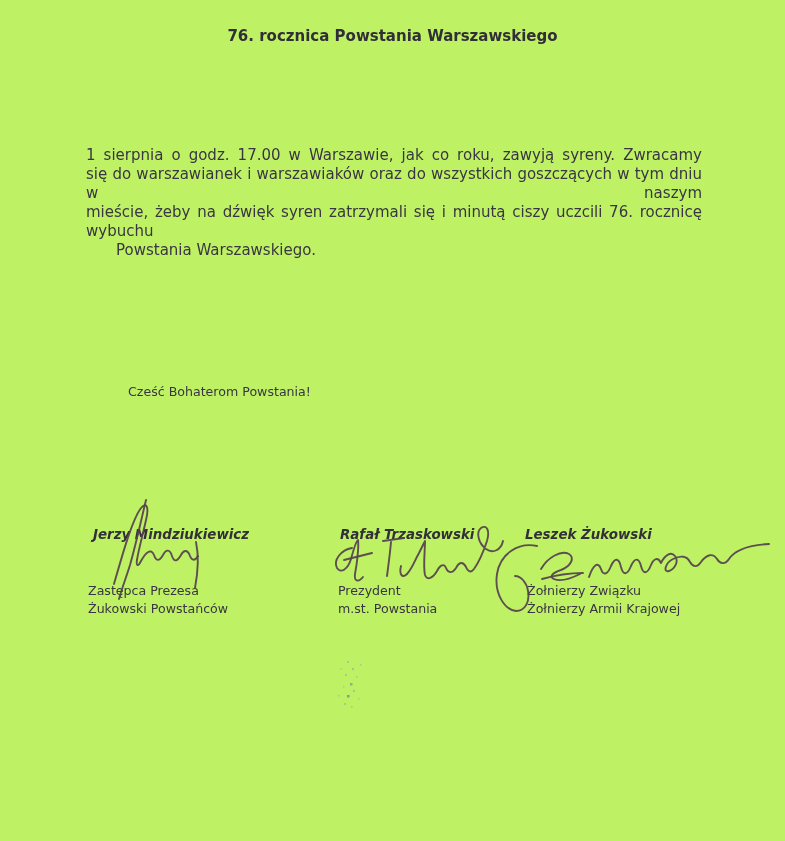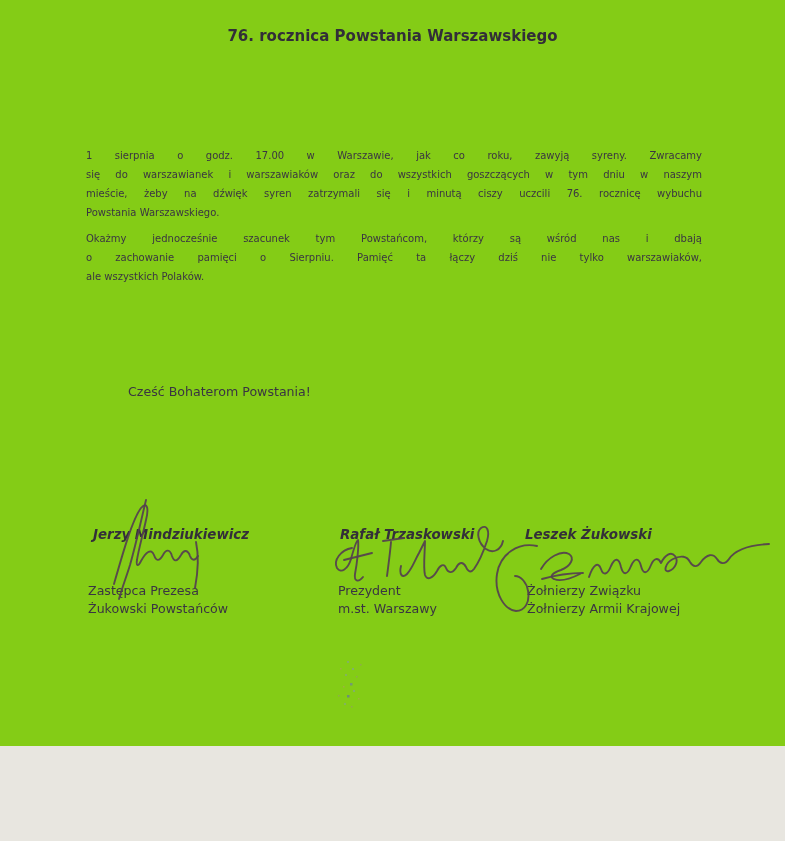--- a/index.html
+++ b/index.html
@@ -2,22 +2,22 @@
 <html><head>
 <meta charset="utf-8">
 <style>
   * { margin: 0; padding: 0; box-sizing: border-box; }
   html, body { background: #e8e6e0; }
   body { font-family: "DejaVu Sans", sans-serif; }
 
   .page {
     position: relative;
     width: 785px;
-    height: 746px;
-    background: #84cc16;
+    height: 841px;
+    background: #bef264;
     color: #3a3542;
     overflow: hidden;
   }
 
   
   .title {
     position: absolute;
     top: 21px;
     left: 0;
     width: 100%;
@@ -27,31 +27,31 @@
     line-height: 30px;
     color: #322e38;
   }
 
   
   .content {
     position: absolute;
     top: 146px;
     left: 86px;
     width: 616px;
-    font-size: 10px;
+    font-size: 15px;
     line-height: 19px;
   }
   .para { margin: 0 0 7px 0; }
   .ln {
     display: block;
     text-align: justify;
     text-align-last: justify;
     white-space: normal;
   }
-  .ln.last { text-align-last: left; }
+  .ln.last { text-align-last: left; margin-left: 30px; }
 
   .salute {
     position: absolute;
     top: 384px;
     left: 88px;
     font-size: 12.6px;
     margin-left: 40px;
   }
 
   
@@ -115,42 +115,37 @@
     <div>76. rocznica Powstania Warszawskiego</div>
   </div>
 
   <div class="content">
     <div class="para">
       <span class="ln">1 sierpnia o godz. 17.00 w Warszawie, jak co roku, zawyją syreny. Zwracamy</span>
       <span class="ln">się do warszawianek i warszawiaków oraz do wszystkich goszczących w tym dniu w naszym</span>
       <span class="ln">mieście, żeby na dźwięk syren zatrzymali się i minutą ciszy uczcili 76. rocznicę wybuchu</span>
       <span class="ln last">Powstania Warszawskiego.</span>
     </div>
-    <div class="para">
-      <span class="ln">Okażmy jednocześnie szacunek tym Powstańcom, którzy są wśród nas i dbają</span>
-      <span class="ln">o zachowanie pamięci o Sierpniu. Pamięć ta łączy dziś nie tylko warszawiaków,</span>
-      <span class="ln last">ale wszystkich Polaków.</span>
-    </div>
   </div>
 
   <div class="salute">Cześć Bohaterom Powstania!</div>
 
   <div class="sig-block b1">
     <div class="sig-name">Jerzy Mindziukiewicz</div>
     <div class="sig-roles">
       <div class="role-ln">Zastępca Prezesa</div>
       <div class="role-ln">Żukowski Powstańców</div>
     </div>
   </div>
 
   <div class="sig-block b2">
     <div class="sig-name">Rafał Trzaskowski</div>
     <div class="sig-roles">
       <div class="role-ln">Prezydent</div>
-      <div class="role-ln">m.st. Warszawy</div>
+      <div class="role-ln">m.st. Powstania</div>
     </div>
   </div>
 
   <div class="sig-block b3">
     <div class="sig-name">Leszek Żukowski</div>
     <div class="sig-roles">
       <div class="role-ln">Żołnierzy Związku</div>
       <div class="role-ln">Żołnierzy Armii Krajowej</div>
     </div>
   </div>

